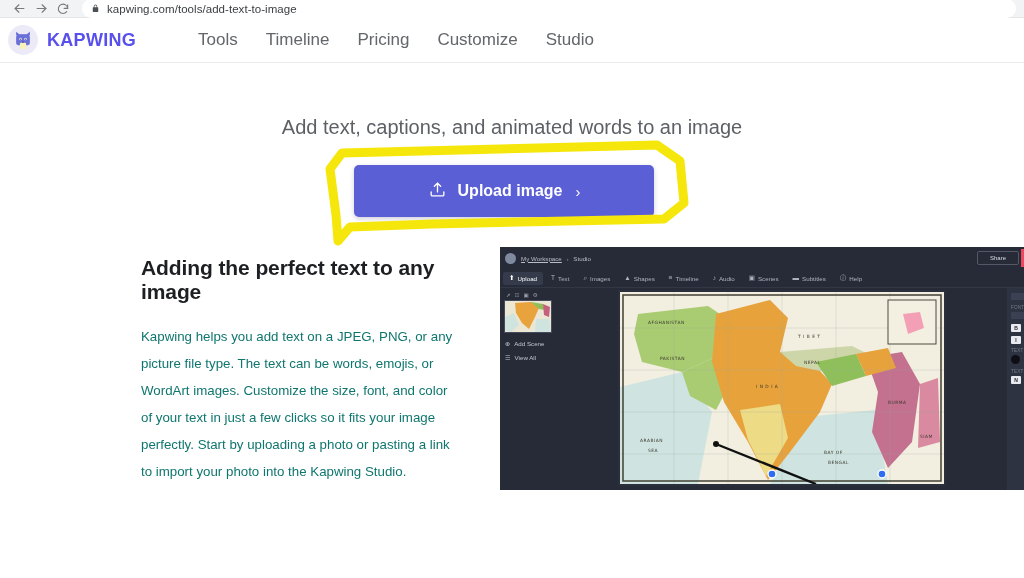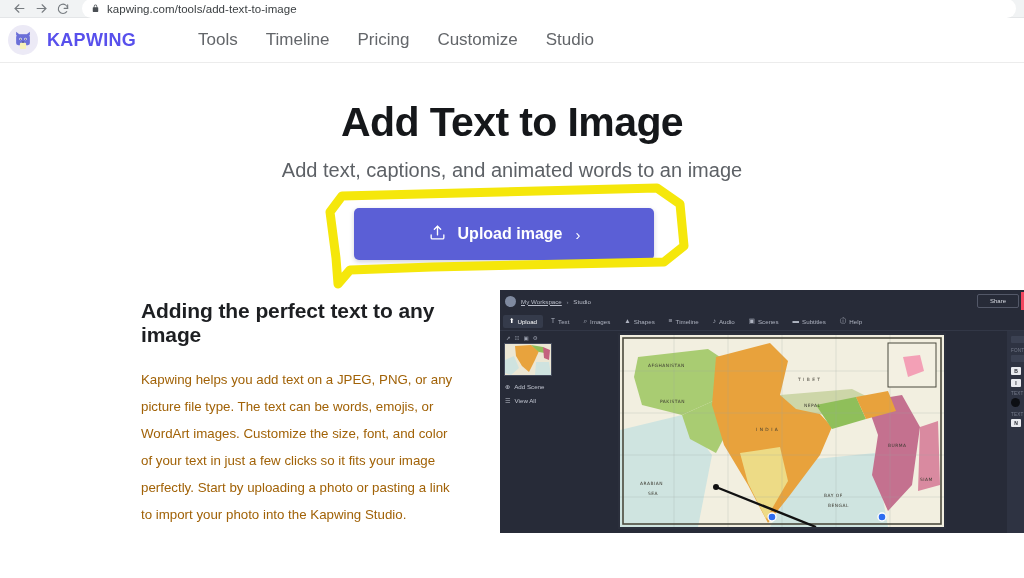--- a/index.html
+++ b/index.html
@@ -136,21 +136,21 @@
   .article h2 {
     font-size: 21px;
     font-weight: bold;
     color: #1d1f22;
     letter-spacing: -.1px;
   }
   .article p {
     margin-top: 20px;
     font-size: 13.3px;
     line-height: 2.03;
-    color: #a16207;
+    color: #0f766e;
   }
 
   
   .studio {
     width: 541px;
     height: 243px;
     background: #272b38;
     position: relative;
     overflow: hidden;
     flex: none;
@@ -303,21 +303,20 @@
   <nav class="site-nav">
     <a href="#">Tools</a>
     <a href="#">Timeline</a>
     <a href="#">Pricing</a>
     <a href="#">Customize</a>
     <a href="#">Studio</a>
   </nav>
 </div>
 
 <div class="hero">
-  <h1 class="hero-title">Add Text to Image</h1>
   <div class="hero-sub">Add text, captions, and animated words to an image</div>
 
   <div class="cta-wrap">
     <button class="cta-button">
       <span>
         <svg width="19" height="19" viewBox="0 0 24 24" fill="none" stroke="#ffffff" stroke-width="1.7" stroke-linecap="round" stroke-linejoin="round">
             <path d="M4 15v3.5A1.5 1.5 0 0 0 5.5 20h13a1.5 1.5 0 0 0 1.5-1.5V15"></path>
             <polyline points="8 8 12 4 16 8"></polyline>
             <line x1="12" y1="4" x2="12" y2="15"></line>
           </svg>

